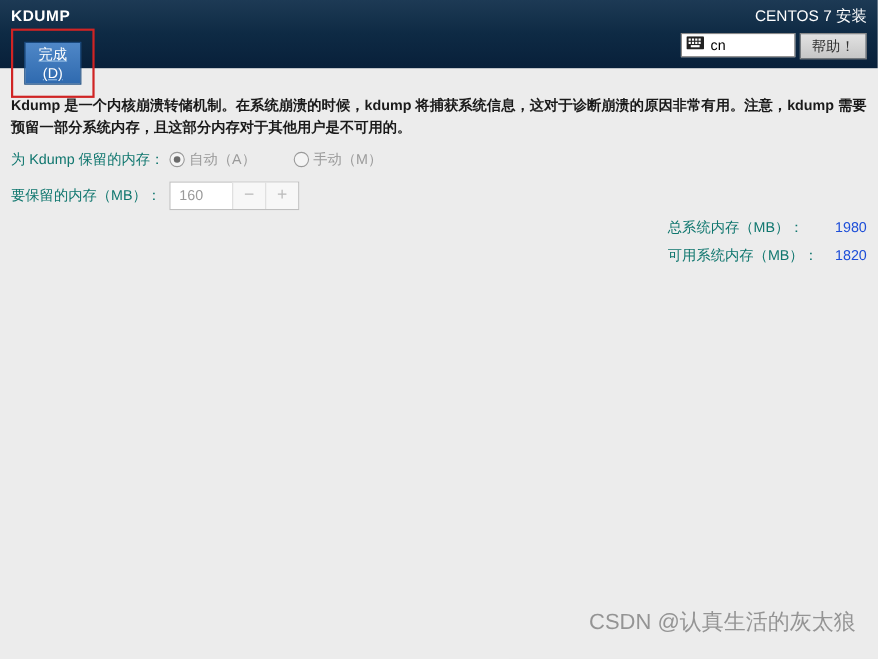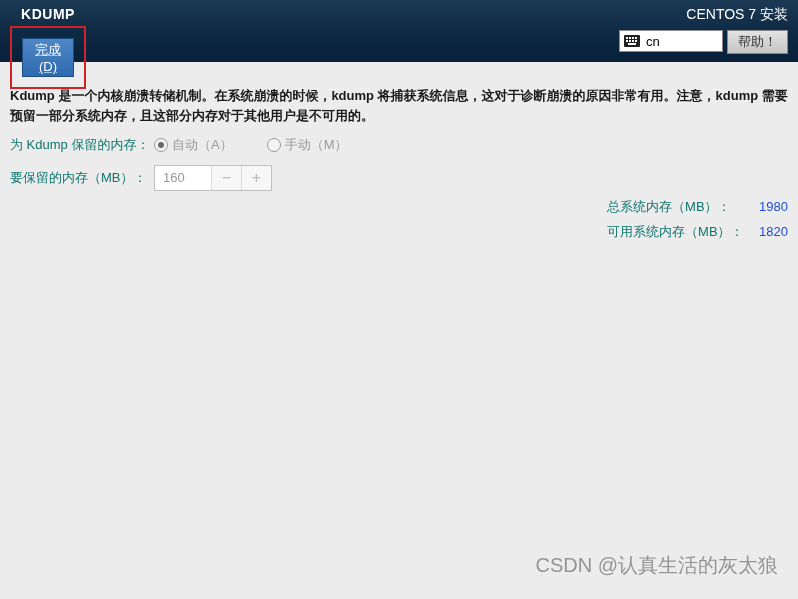--- a/index.html
+++ b/index.html
@@ -13,21 +13,21 @@
   }
   .header {
     height: 62px;
     background: linear-gradient(to bottom, #1d3a55 0%, #0e2a44 50%, #08203a 100%);
     color: #fff;
     position: relative;
     padding: 6px 10px 0 10px;
     display: flex;
     justify-content: space-between;
   }
-  .header-left { display: flex; flex-direction: column; align-items: center; }
+  .header-left { display: flex; flex-direction: column; }
   .title {
     font-size: 14px;
     font-weight: bold;
     letter-spacing: 0.5px;
   }
   .done-btn-wrap {
     margin-top: 4px;
     border: 2px solid #d02424;
     padding: 10px;
     width: 76px;
@@ -57,21 +57,20 @@
   .header-controls {
     display: flex;
     gap: 4px;
   }
   .lang-box {
     background: #fff;
     color: #000;
     padding: 2px 6px 2px 4px;
     font-size: 13px;
     display: flex;
-    align-items: center;
     gap: 6px;
     width: 104px;
     height: 22px;
     border: 1px solid #888;
   }
   .kb-icon {
     width: 16px;
     height: 12px;
     display: inline-block;
   }

